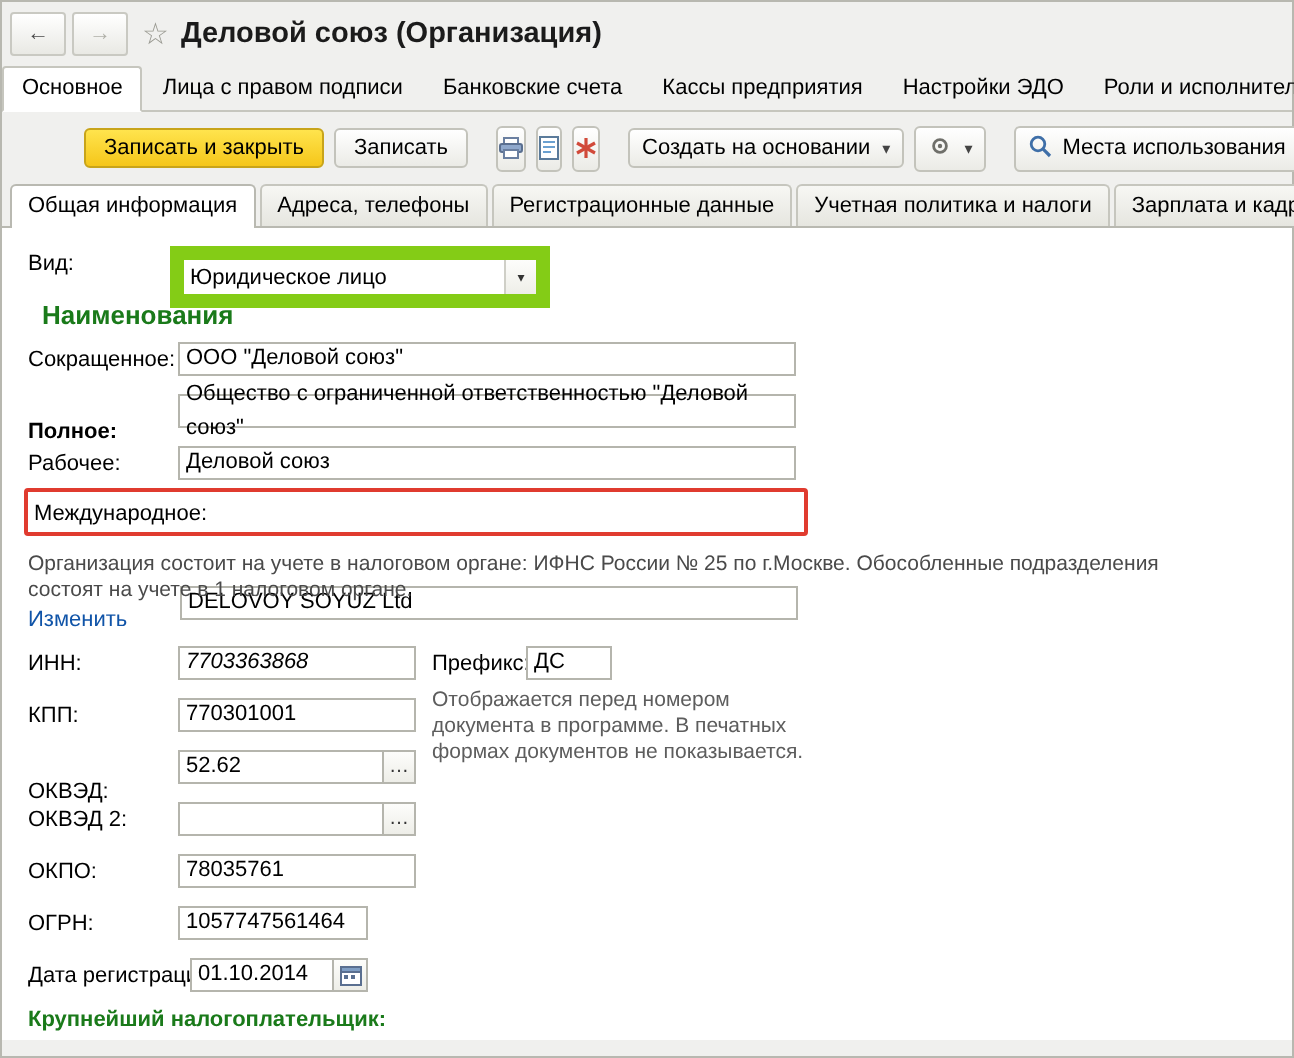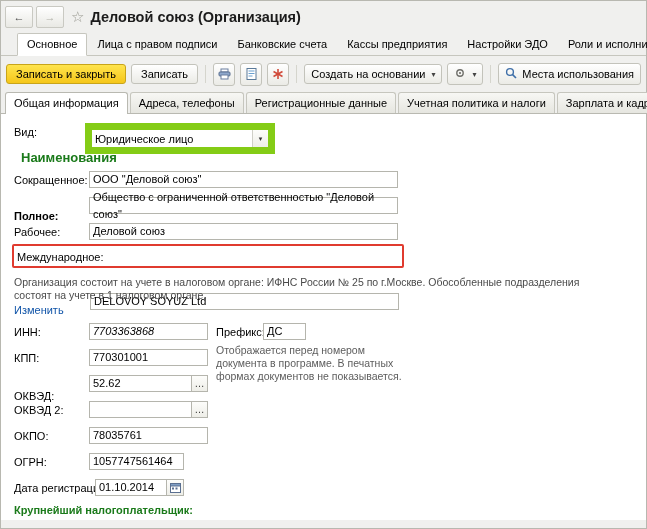--- a/index.html
+++ b/index.html
@@ -59,21 +59,21 @@
     color: #1b1b1b;
     white-space: nowrap;
   }
 
   
   .cmdrow {
     display: flex;
     align-items: stretch;
     height: 22px;
     margin: 2px 0 0 0;
-    padding: 0 16px;
+    padding: 0 0;
     border-bottom: 1px solid #c6c6be;
     background: #f0f0ee;
   }
   .cmditem {
     padding: 3px 9px 3px 9px;
     font-size: 11px;
     color: #000;
     white-space: nowrap;
     cursor: pointer;
     border: 1px solid transparent;
@@ -89,20 +89,21 @@
   }
 
   
   .toolbar {
     display: flex;
     align-items: center;
     height: 30px;
     padding: 3px 5px;
     gap: 5px;
     background: #f0f0ee;
+    margin-left: 36px;
   }
   .btn-primary {
     background: linear-gradient(#ffe44d, #f5c61a);
     border: 1px solid #c8a41a;
     border-radius: 3px;
     padding: 3px 9px;
     font-size: 11px;
     cursor: pointer;
     white-space: nowrap;
   }

